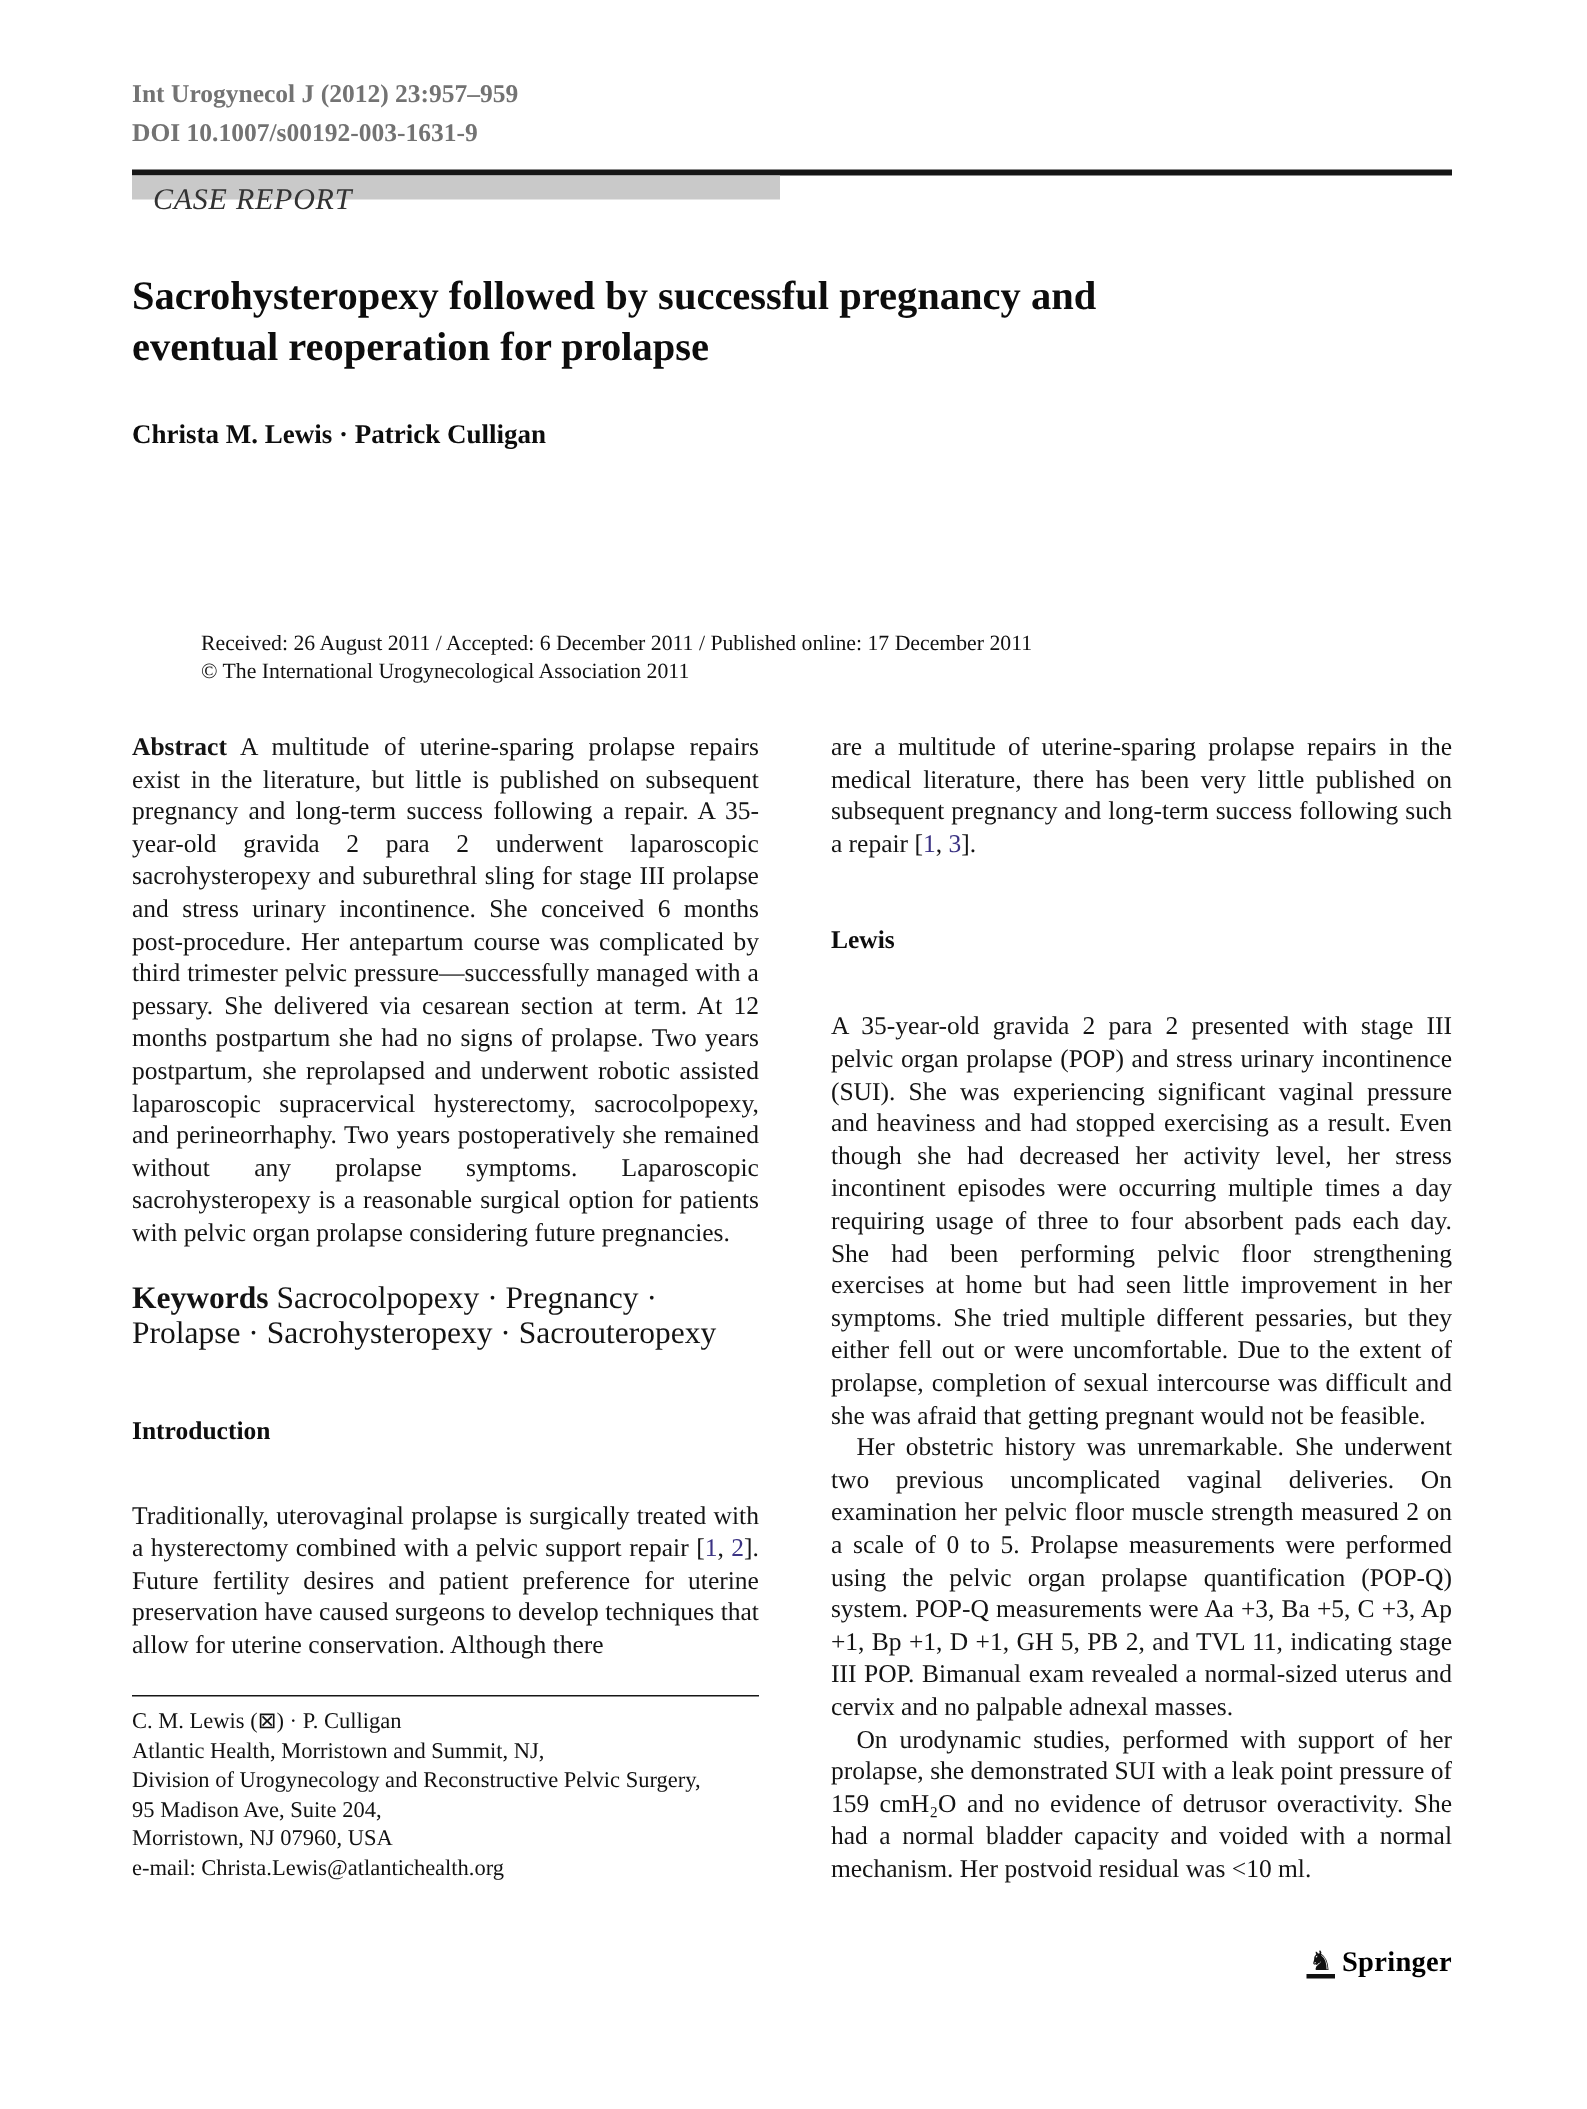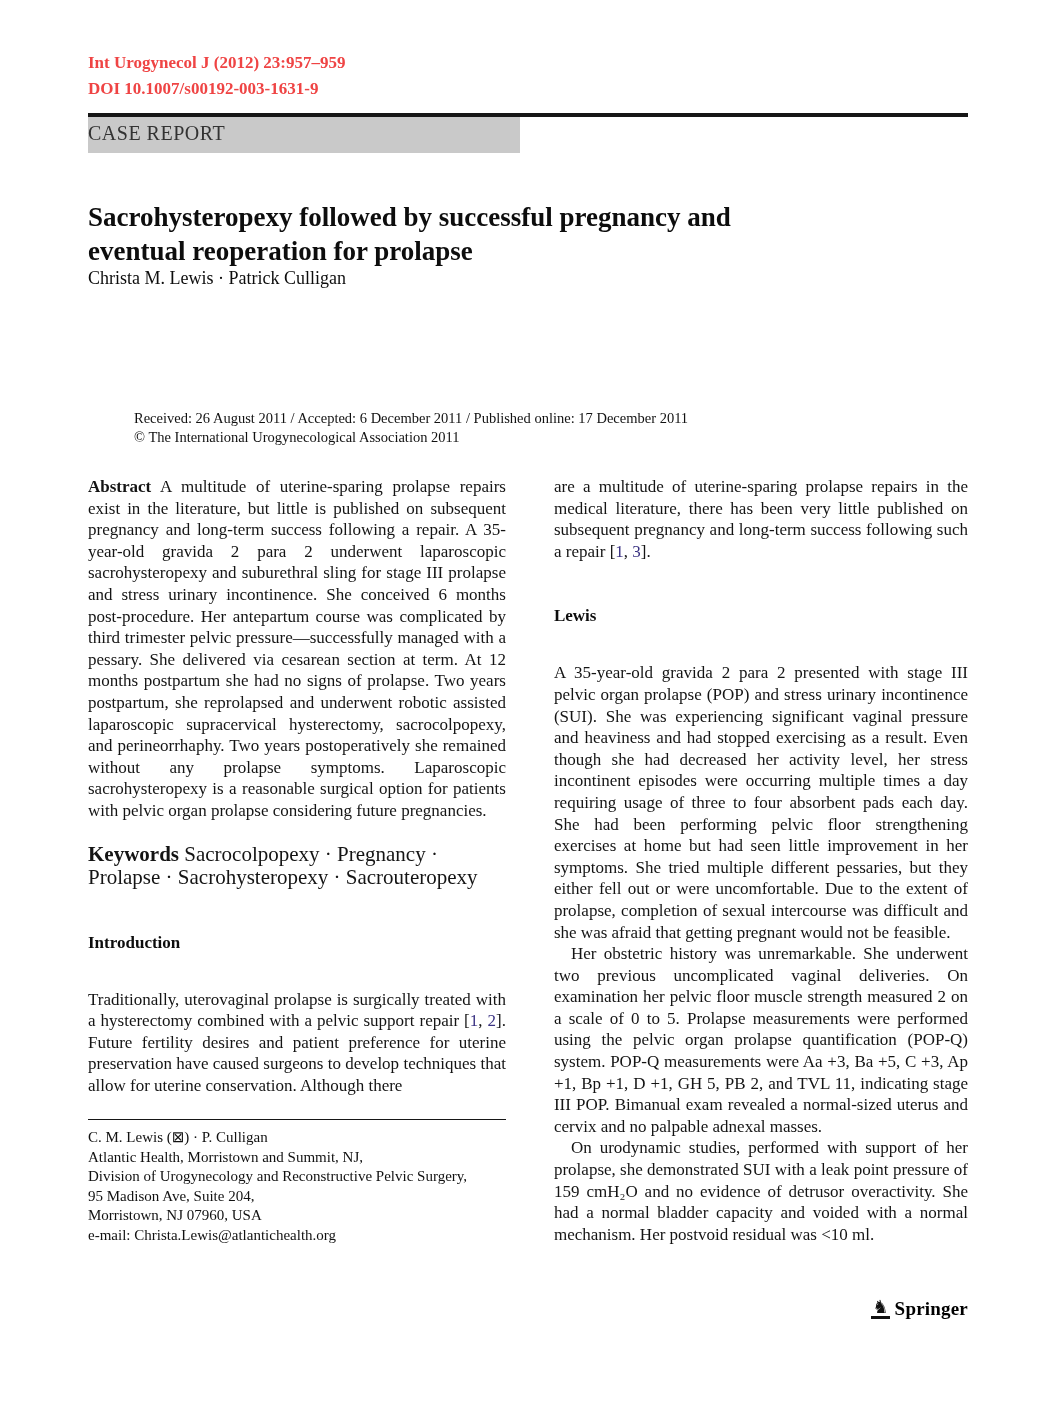--- a/index.html
+++ b/index.html
@@ -15,62 +15,66 @@
   .content {
     position: absolute;
     left: 88px;
     top: 50px;
     width: 880px;
   }
   .journal-line {
     font-size: 17px;
     line-height: 26px;
     font-weight: bold;
-    color: #ef4444;
+    color: #737373;
   }
   .top-rule {
     margin-top: 11px;
     height: 4px;
     background: #161616;
     width: 100%;
   }
   .banner {
     width: 432px;
-    height: 36px;
+    height: 16px;
     background: #c9c9c9;
     color: #333333;
     font-size: 20px;
     line-height: 33px;
+    padding-left: 14px;
     box-sizing: border-box;
     letter-spacing: 0.5px;
+    font-style: italic;
   }
   .title {
     margin: 47px 0 0 0;
     font-size: 27px;
     line-height: 34px;
     font-weight: bold;
     color: #0d0d0d;
     max-width: 740px;
   }
   .authors {
+    margin-top: 31px;
     font-size: 18px;
-    font-weight: normal;
+    font-weight: bold;
     color: #0d0d0d;
   }
   .dates-block {
     margin-top: 120px;
     font-size: 14.5px;
     line-height: 19px;
     color: #111;
     margin-left: 46px;
   }
   .columns {
     margin-top: 29px;
     display: flex;
     gap: 48px;
+    align-items: flex-end;
   }
   .col-left  { width: 427px; }
   .col-right { width: 423px; }
   .body-par {
     margin: 0;
     font-size: 17px;
     line-height: 21.6px;
     text-align: justify;
   }
   .body-par.indent { text-indent: 17px; }

